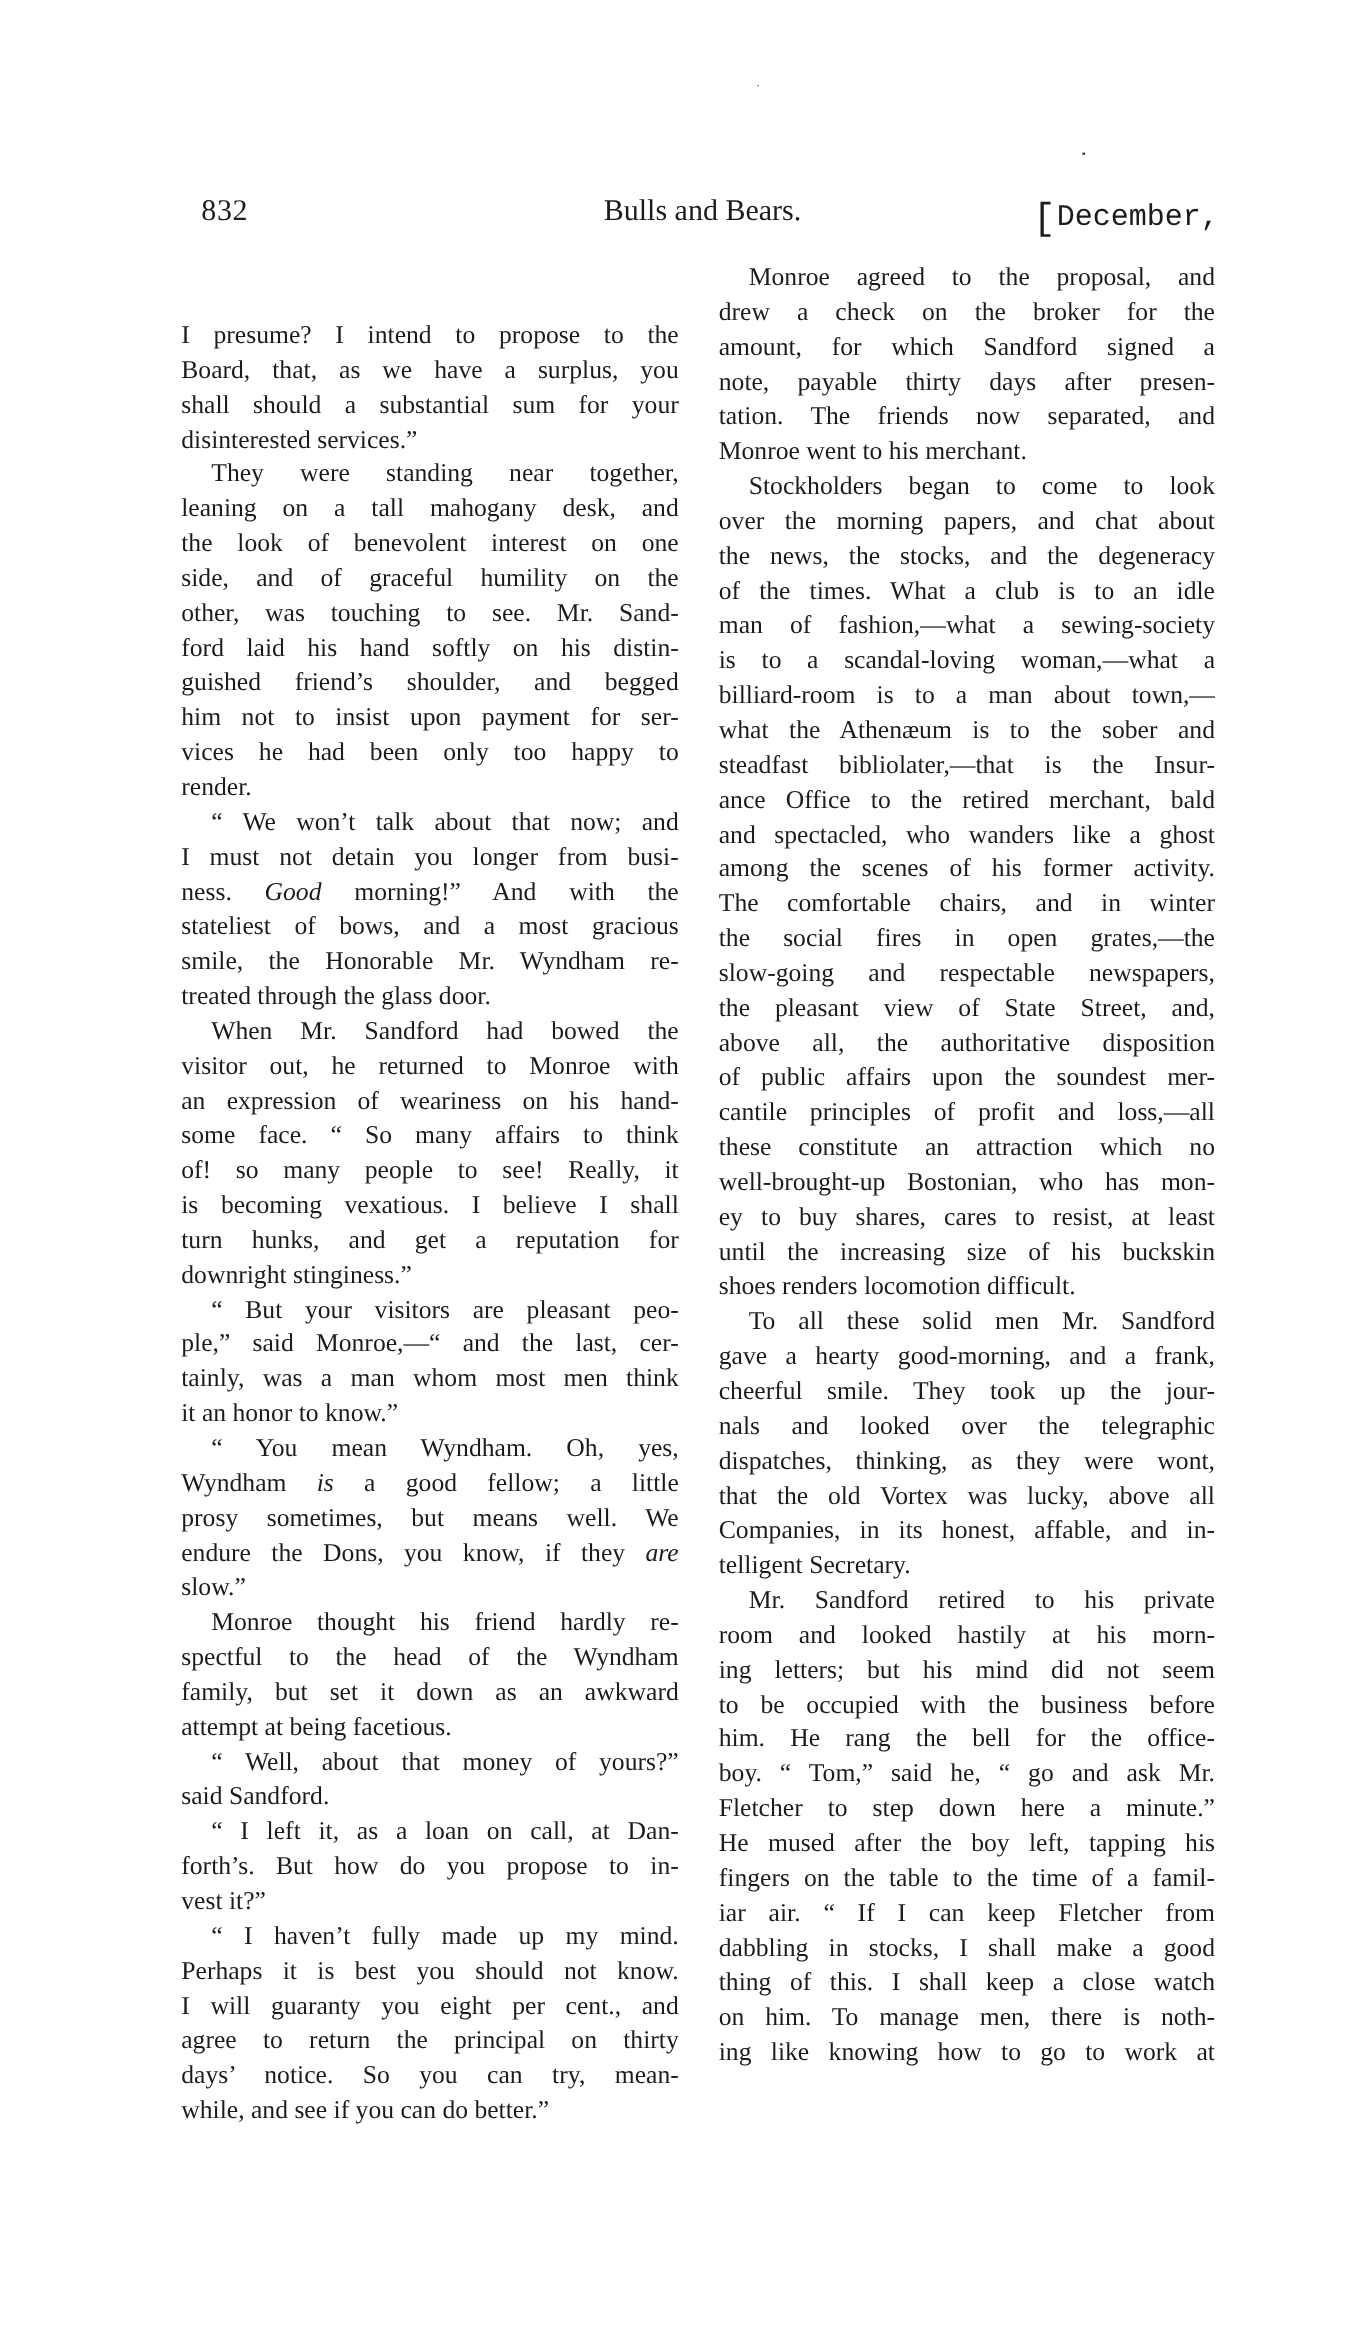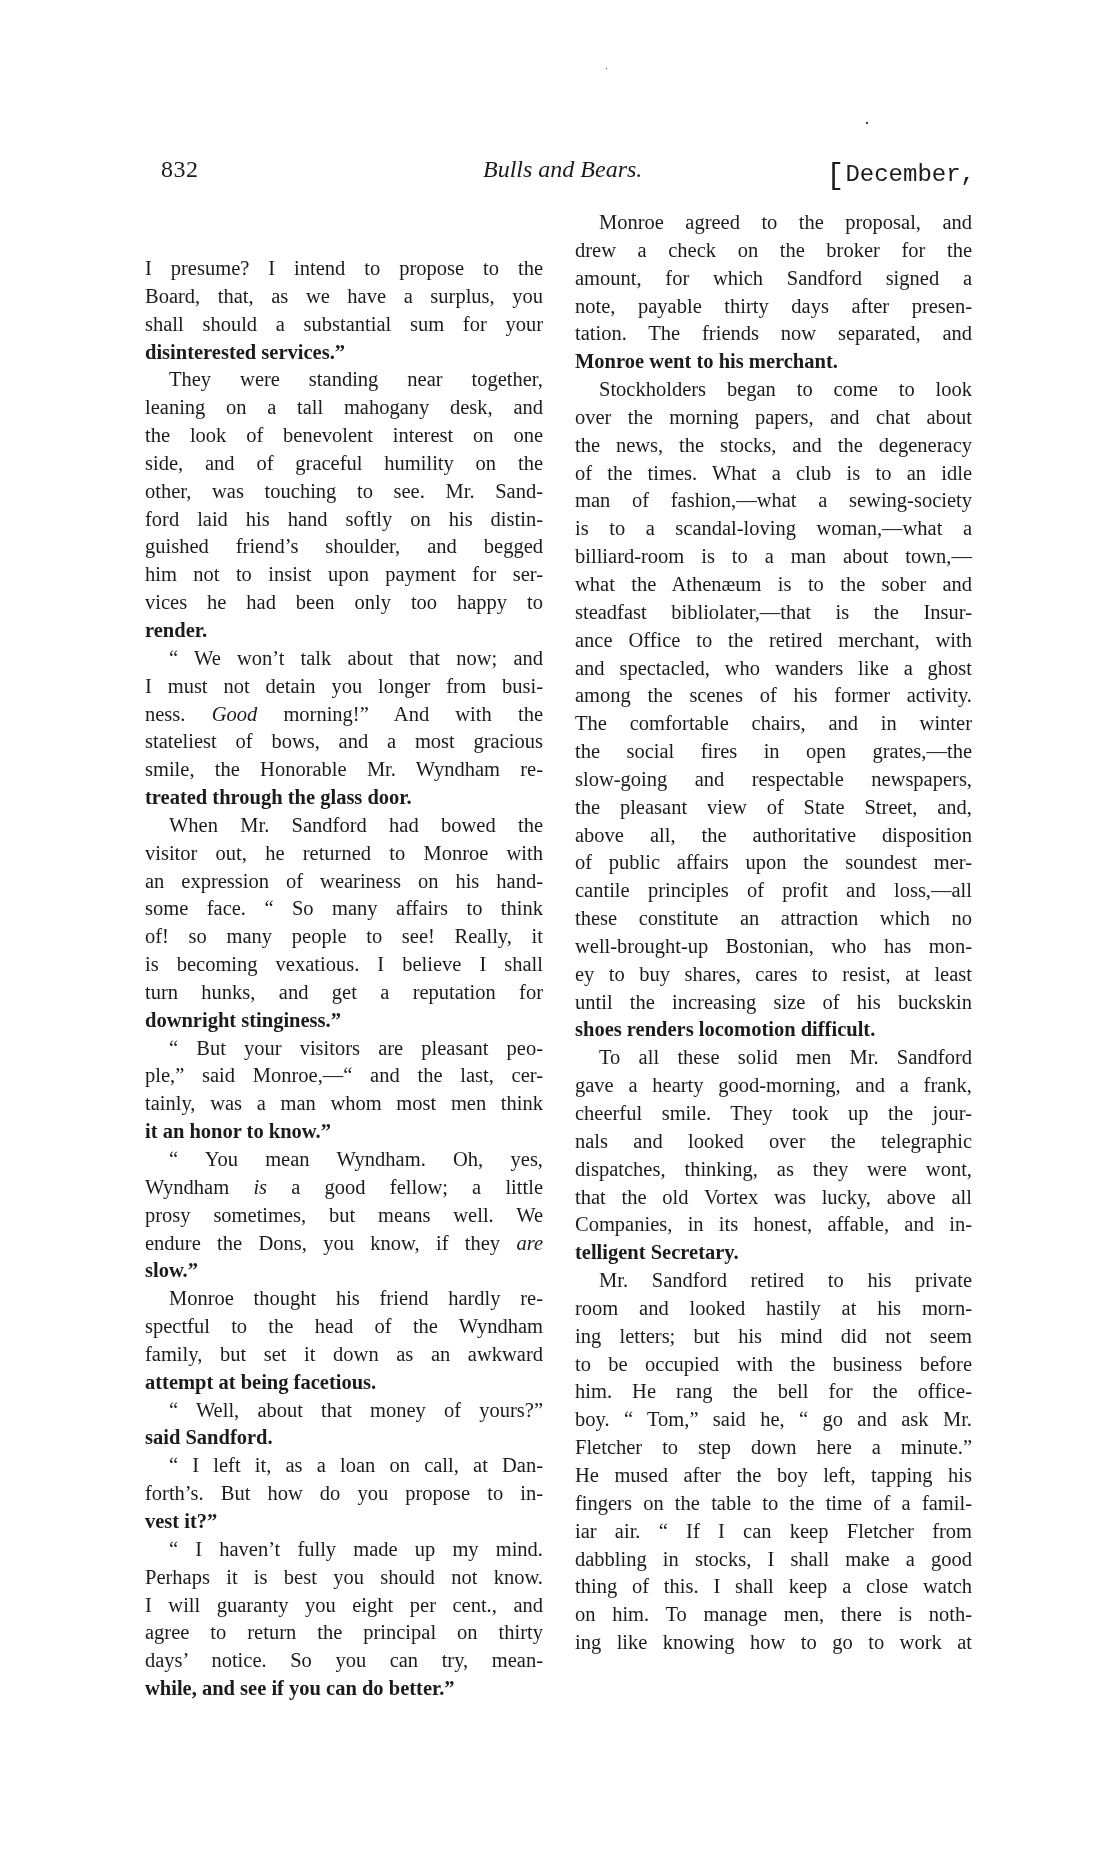--- a/index.html
+++ b/index.html
@@ -1,29 +1,29 @@
 <!DOCTYPE html>
 <html><head>
 <meta charset="utf-8">
 <style>
   html, body { margin: 0; padding: 0; background: #ffffff; }
   body { width: 1096px; height: 1875px; position: relative; overflow: hidden;
          font-family: "Liberation Serif", "DejaVu Serif", serif; color: #1b1b1b; }
   .speck { position: absolute; width: 2px; height: 2px; background: #444; }
   .header { position: absolute; top: 156px; left: 145px; width: 826px; height: 34px; margin-left: 16px; }
   .page-number { position: absolute; left: 0; top: 0; font-size: 24px; letter-spacing: 0.5px; }
-  .running-title { position: absolute; left: 322px; top: 0; font-size: 24px; font-style: italic; }
+  .running-title { position: absolute; left: 322px; top: 0; font-size: 24px; }
   .running-date { position: absolute; right: 12px; top: 0; font-size: 24px; font-family: Liberation Mono, monospace; }
   .running-date .bracket { font-size: 30px; position: relative; top: 3px; font-weight: 300; margin-right: 1px; }
   .column { position: absolute; top: 209px; width: 398px; }
   .col-left { left: 145px; margin-top: 46px; }
   .col-right { left: 575px; width: 397px; }
   .line { display: block; height: 27.85px; line-height: 27.85px; font-size: 20.5px;
           text-align: justify; text-align-last: justify; white-space: nowrap; overflow: visible; }
-  .line.end { text-align-last: left; font-weight: bold; }
+  .line.end { text-align-last: left; }
   .line.indent { padding-left: 24px; }
   .line .it { font-style: italic; }
   .line-inner { display: block; white-space: normal; text-align: inherit; text-align-last: inherit; }
 </style>
 </head>
 <body>
 
 <div class="speck" style="left:606px; top:68px; width:1px; height:1px;"></div>
 <div class="speck" style="left:866px; top:122px;"></div>
 
@@ -231,21 +231,21 @@
     <span class="line">
       <span class="line-inner">billiard-room is to a man about town,—</span>
     </span>
     <span class="line">
       <span class="line-inner">what the Athenæum is to the sober and</span>
     </span>
     <span class="line">
       <span class="line-inner">steadfast bibliolater,—that is the Insur-</span>
     </span>
     <span class="line">
-      <span class="line-inner">ance Office to the retired merchant, with</span>
+      <span class="line-inner">ance Office to the retired merchant, bald</span>
     </span>
     <span class="line">
       <span class="line-inner">and spectacled, who wanders like a ghost</span>
     </span>
     <span class="line">
       <span class="line-inner">among the scenes of his former activity.</span>
     </span>
     <span class="line">
       <span class="line-inner">The comfortable chairs, and in winter</span>
     </span>

